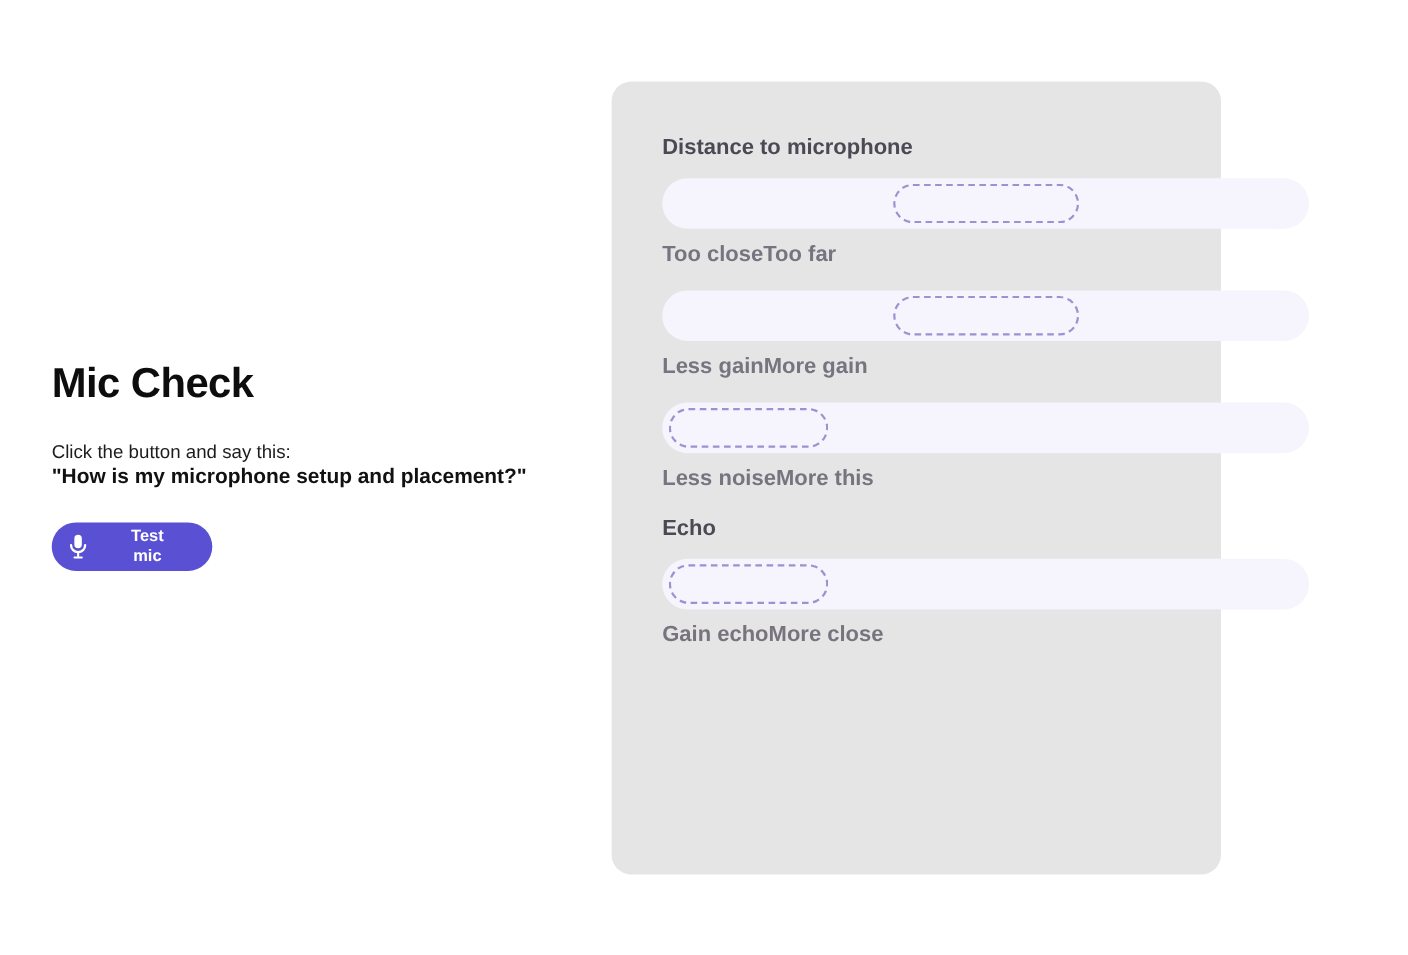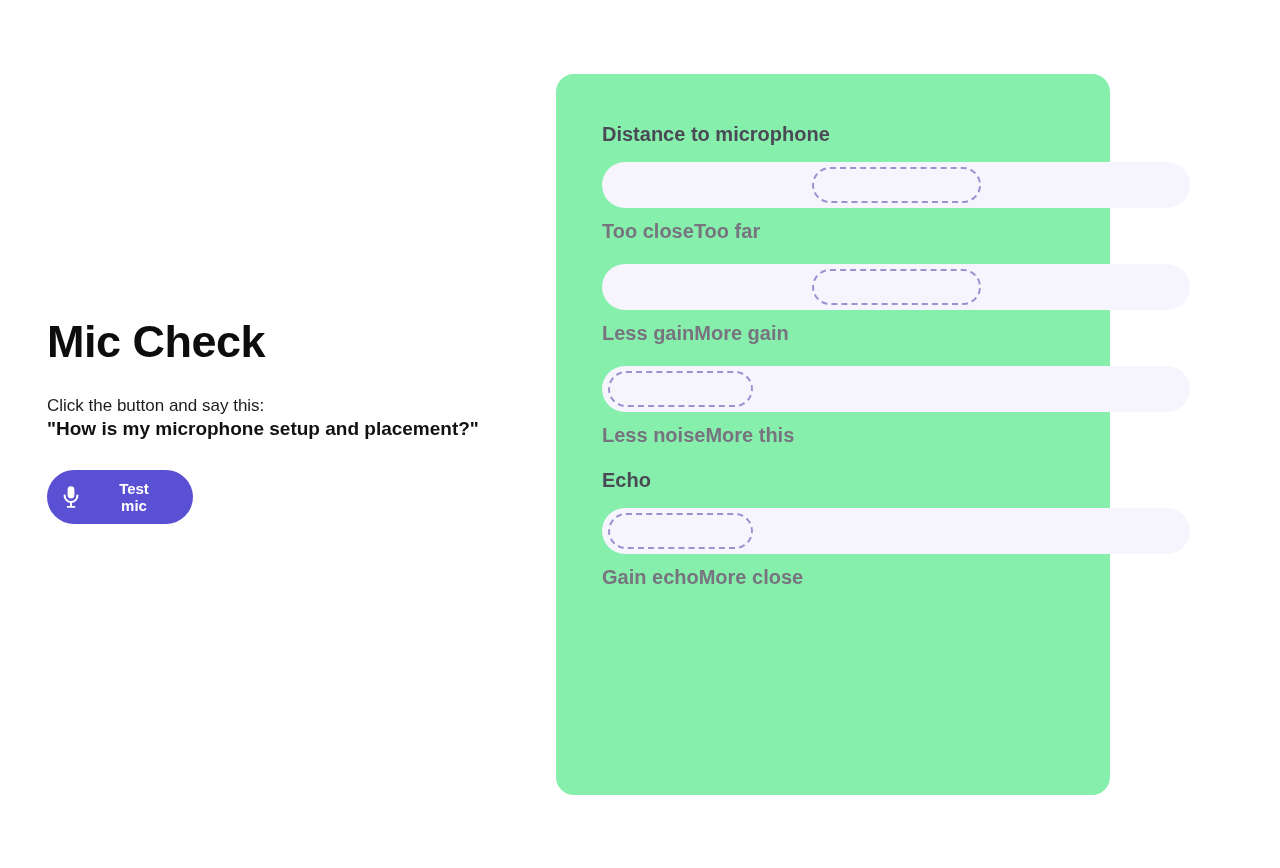--- a/index.html
+++ b/index.html
@@ -21,26 +21,27 @@
 
   
   .left-col {
     position: absolute;
     left: 47px;
     top: 318px;
     width: 470px;
   }
 
   .page-title {
-    font-size: 45px;
+    font-size: 38px;
     font-weight: 700;
     letter-spacing: -0.5px;
     color: #0d0d0d;
     line-height: 1.05;
     margin-bottom: 30px;
+    margin-top: 12px;
   }
 
   .instruction {
     font-size: 17px;
     font-weight: 400;
     color: #1c1c1c;
     line-height: 1.3;
     margin-bottom: 0;
   }
 
@@ -51,21 +52,21 @@
     line-height: 1.3;
     margin-bottom: 28px;
     white-space: nowrap;
   }
 
   .test-mic-button {
     display: inline-flex;
     align-items: center;
     gap: 10px;
     width: 146px;
-    height: 54px;
+    height: 44px;
     padding: 0 16px 0 14px;
     background: #5a50d4;
     border: none;
     border-radius: 999px;
     cursor: pointer;
     font-family: "Liberation Sans", sans-serif;
   }
 
   .mic-icon {
     flex: 0 0 auto;
@@ -84,21 +85,21 @@
     word-spacing: 100px; 
   }
 
   
   .settings-panel {
     position: absolute;
     left: 556px;
     top: 74px;
     width: 554px;
     height: 721px;
-    background: #86efac;
+    background: #e5e5e5;
     border-radius: 18px;
     padding: 48px 46px 0 46px;
   }
 
   .slider-group { margin-bottom: 21px; }
   .slider-group:last-child { margin-bottom: 0; margin-top: 20px; }
 
   .slider-title {
     font-size: 20px;
     font-weight: 700;

